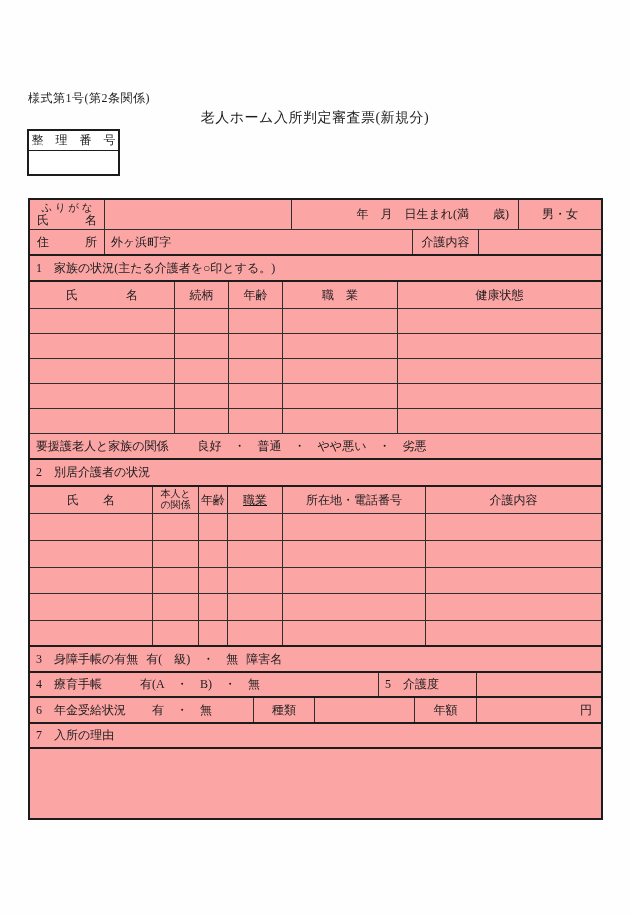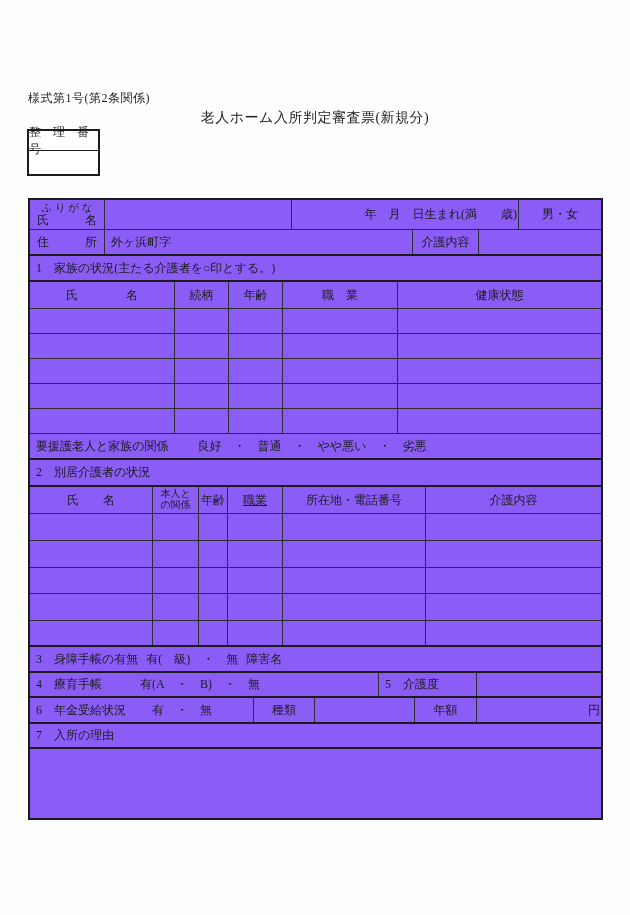--- a/index.html
+++ b/index.html
@@ -5,40 +5,40 @@
   html,body{margin:0;padding:0;background:#e8e8e8;}
   .page{
     position:relative; width:630px; height:915px; background:#fefefe;
     font-family:"Liberation Serif","DejaVu Serif",serif;
     color:#1c1c1c; overflow:hidden;
   }
   [data-bind]{white-space:pre-wrap;}
   .form-no{position:absolute; left:28px; top:90px; font-size:12px; letter-spacing:.5px;}
   .title{position:absolute; left:0; top:109px; width:100%; text-align:center; font-size:14px; letter-spacing:.5px;}
   .refbox{
-    position:absolute; left:27px; top:129px; width:73px; height:47px;
+    position:absolute; left:27px; top:129px; width:93px; height:47px;
     border:2px solid #1c1c1c; box-sizing:border-box; background:#fff;
   }
   .refbox-label{height:19px; border-bottom:1px solid #1c1c1c; display:flex; align-items:center; justify-content:center; font-size:12px;}
   .refbox-value{height:25px;}
 
   .ftable{
     position:absolute; left:28px; top:198px; width:575px; height:622px;
-    border:2px solid #1c1c1c; box-sizing:border-box; background:#8b5cf6;
+    border:2px solid #1c1c1c; box-sizing:border-box; background:#fca5a5;
     display:flex; flex-direction:column; font-size:12px;
   }
   .frow{display:flex; box-sizing:border-box; border-bottom:1px solid #2e2e2e; flex:none;}
   .frow.thick{border-bottom-width:2px; border-bottom-color:#1c1c1c;}
   .frow.last{border-bottom:none;}
   .fcell{box-sizing:border-box; border-right:1px solid #2e2e2e; display:flex; align-items:center; overflow:hidden;}
   .fcell.end{border-right:none;}
   .c-center{justify-content:center; text-align:center;}
   .c-right{justify-content:flex-end;}
   .pl{padding-left:6px;}
-  .pr{padding-right:1px;}
+  .pr{padding-right:9px;}
 
   .h30{height:30px;} .h27{height:27px;} .h26{height:26px;} .h25{height:25px;}
   .stack{flex-direction:column; justify-content:center; align-items:center; line-height:1.15;}
   .furigana{font-size:10.5px;}
   .small2{font-size:10px; line-height:1.08; text-align:center;}
 
   
   .w75{width:75px;} .w187{width:187px;} .w227{width:227px;}
   .w308{width:308px;} .w66{width:66px;}
   .w145{width:145px;} .w54{width:54px;} .w115{width:115px;}

